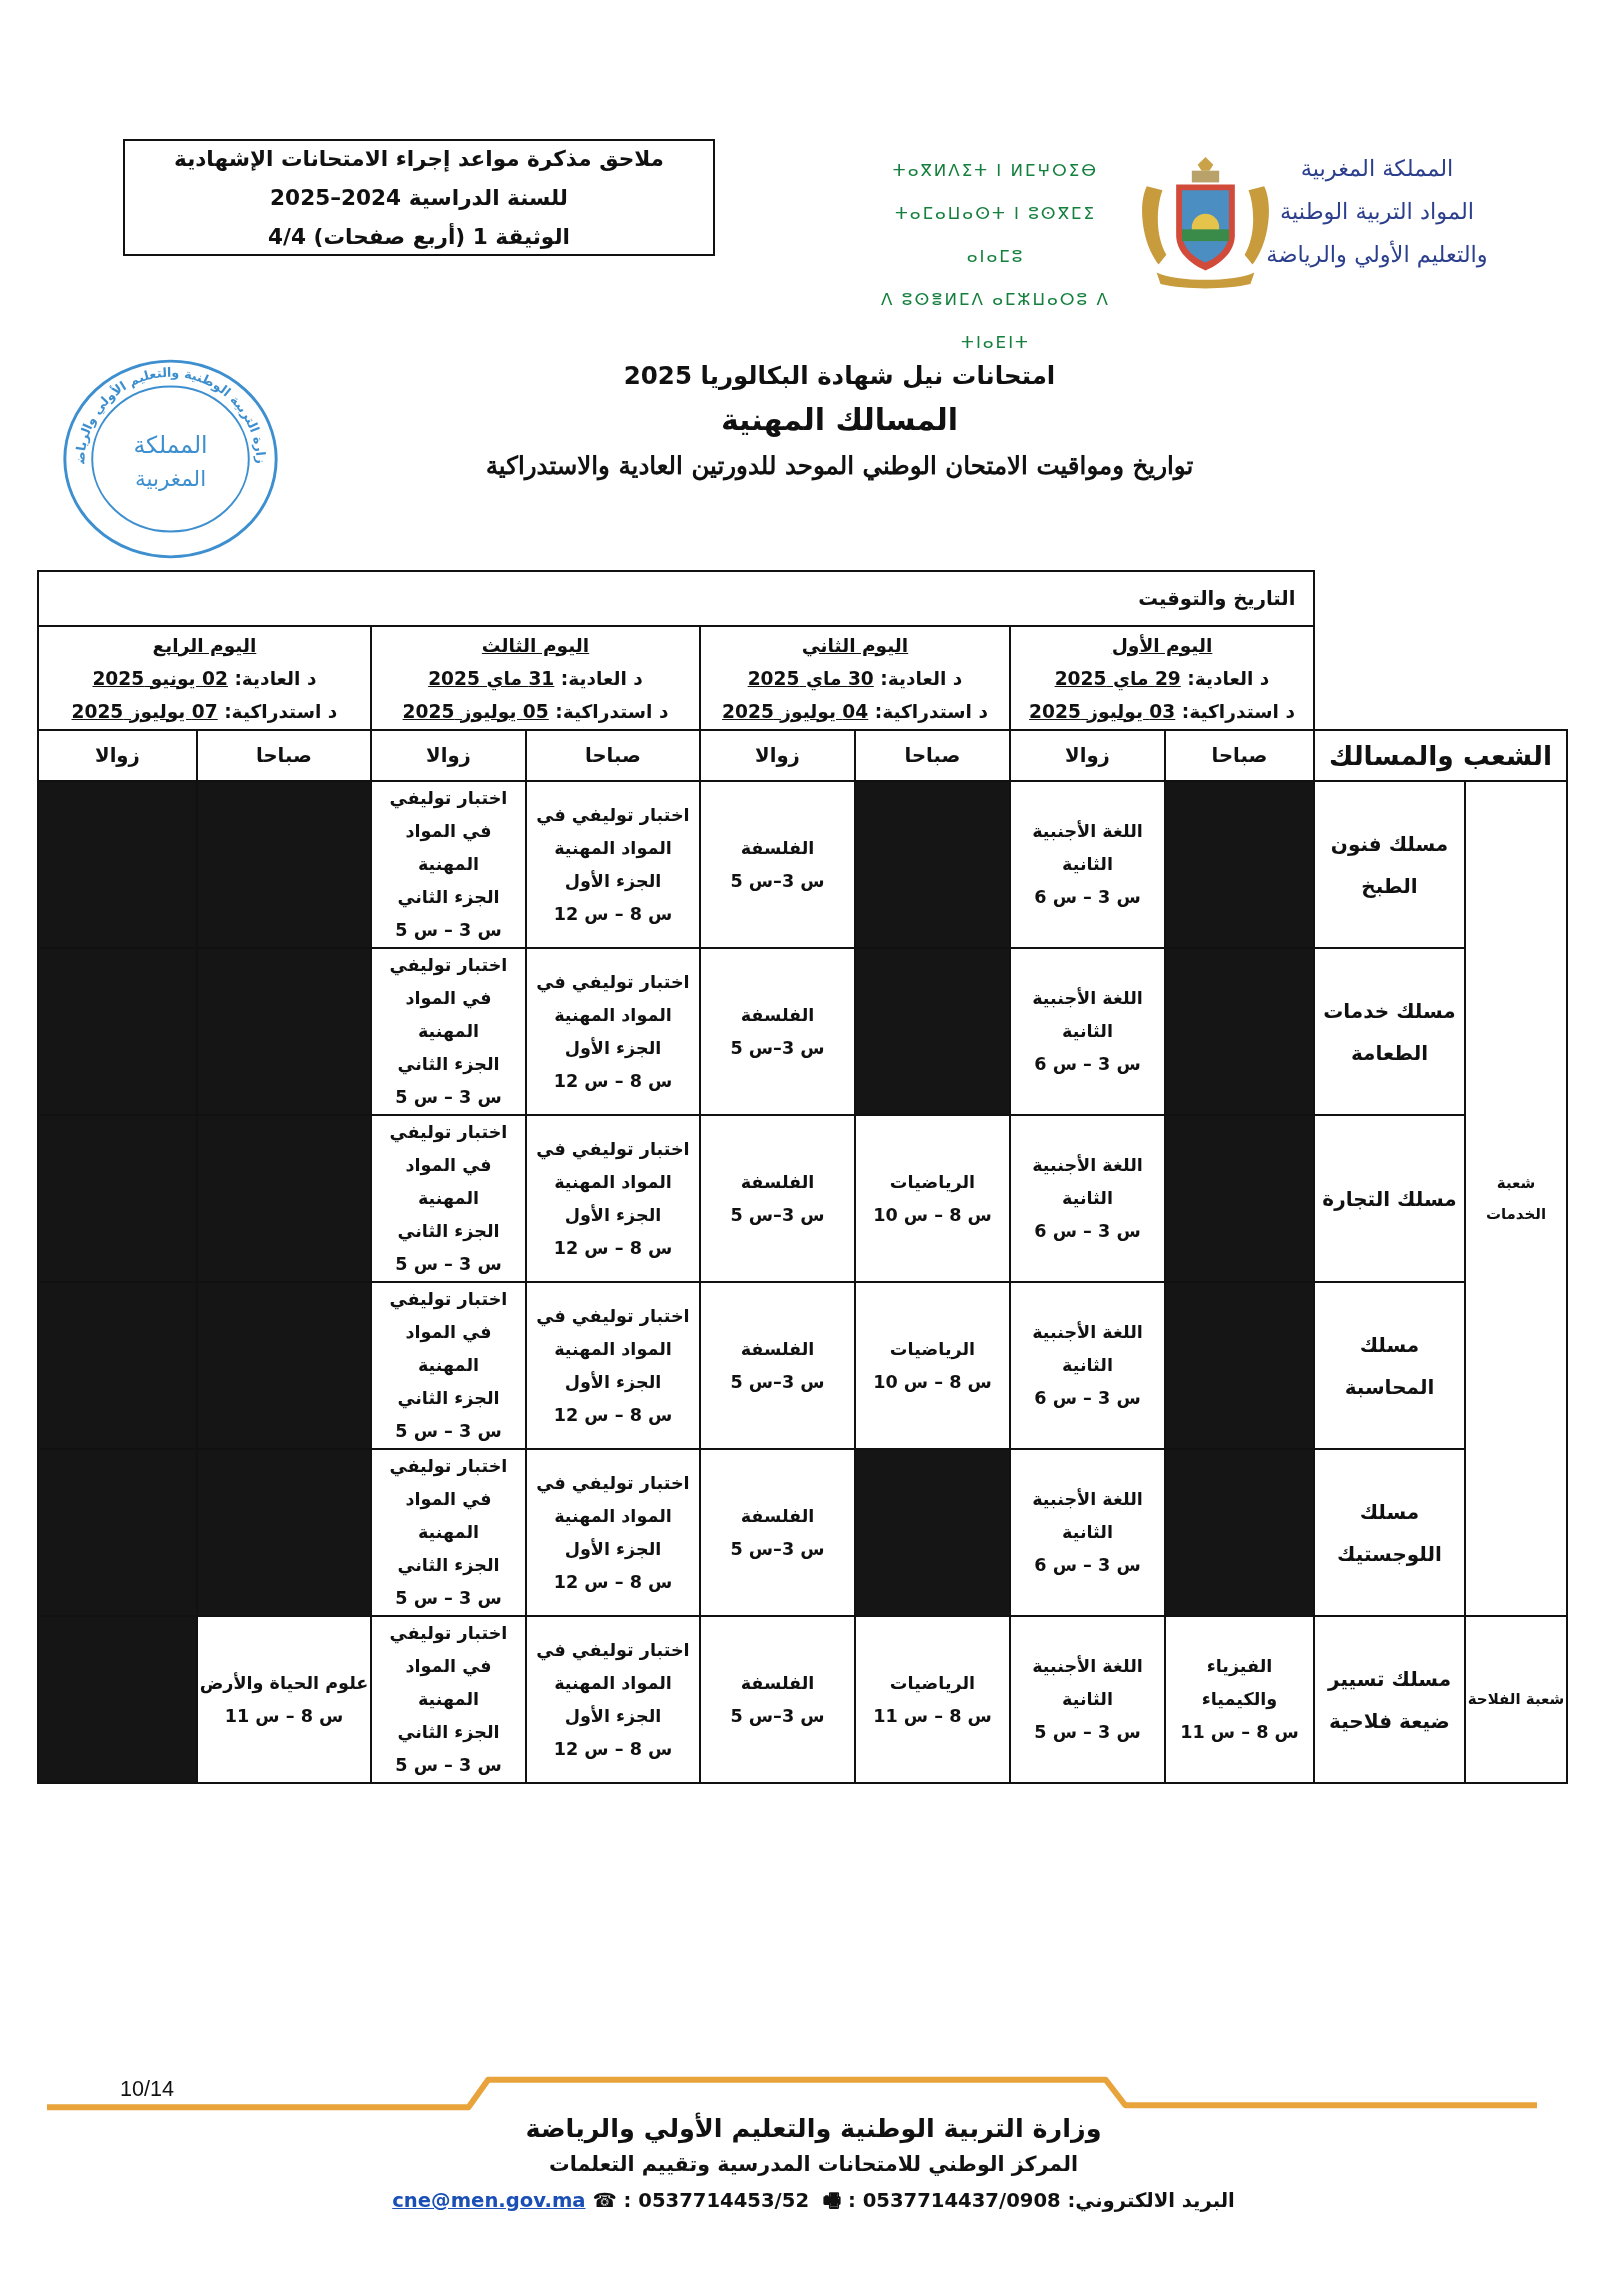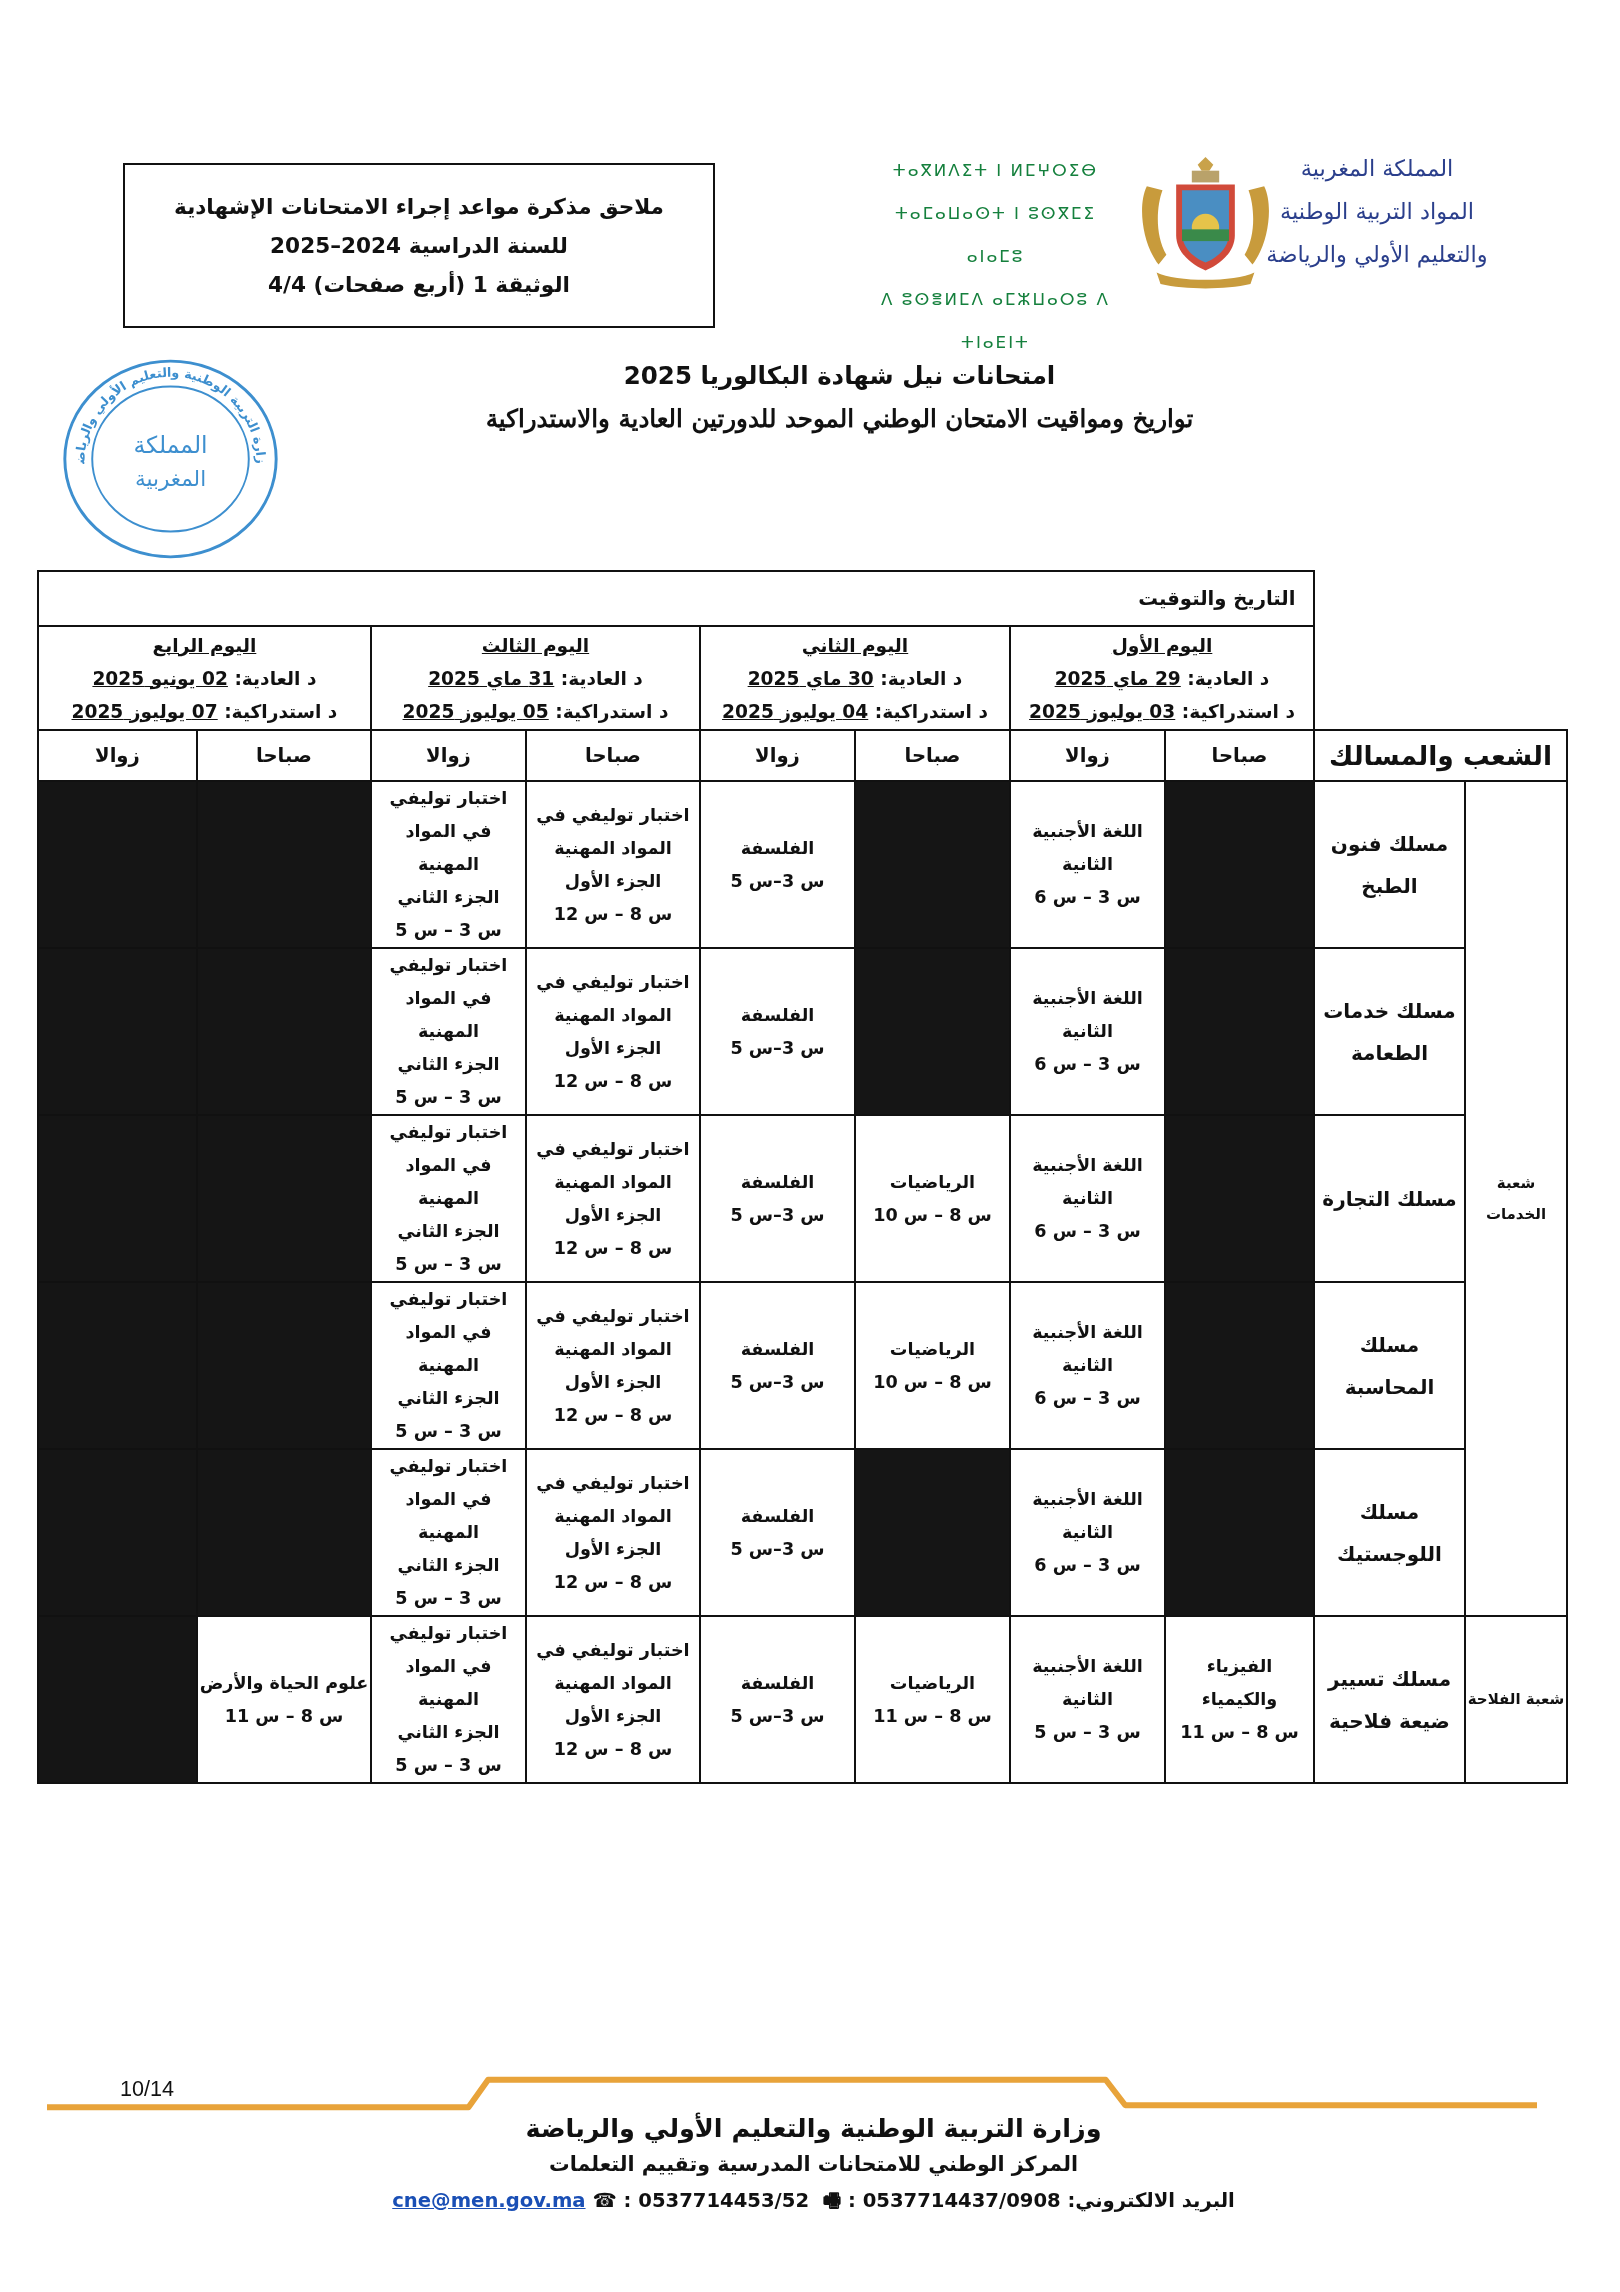--- a/index.html
+++ b/index.html
@@ -1,23 +1,23 @@
 <!DOCTYPE html>
 <html><head>
 <meta charset="utf-8">
 <style>
   html, body { margin: 0; padding: 0; background: #ffffff; }
   body { width: 1620px; height: 2293px; position: relative; overflow: hidden;
          font-family: "DejaVu Sans", "Liberation Sans", sans-serif; color: #111; }
   .abs { position: absolute; }
 
   
-  .annex-box { left: 123px; top: 139px; width: 592px; height: 165px; border: 2.9px solid #111;
+  .annex-box { left: 123px; top: 139px; width: 592px; height: 117px; border: 2.9px solid #111;
                box-sizing: border-box; display: flex; flex-direction: column; align-items: center;
-               justify-content: center; direction: rtl; font-weight: bold; font-size: 21.6px; line-height: 39px; margin-top: 24px; }
+               justify-content: center; direction: rtl; font-weight: bold; font-size: 21.6px; line-height: 39px; }
 
   
   .ministry-ar { left: 1230px; top: 147px; width: 294px; direction: rtl; text-align: center;
                  color: #2b3f8c; font-family: "DejaVu Serif", serif; font-size: 22.5px; line-height: 43px; }
   .ministry-tz { left: 863px; top: 149px; width: 265px; text-align: center; color: #15803d;
                  font-size: 16.7px; line-height: 43px; letter-spacing: 2px; }
   .emblem { left: 1137px; top: 157px; width: 137px; height: 132px; }
 
   
   .stamp { left: 57px; top: 355px; width: 227px; height: 208px; }
@@ -98,20 +98,21 @@
     <text font-size="13" fill="#3d8fcf" font-family="DejaVu Sans, sans-serif" font-weight="bold">
       <textPath href="#ring" startOffset="50%" text-anchor="middle">وزارة التربية الوطنية والتعليم الأولي والرياضة</textPath>
     </text>
     <text x="116" y="100" font-size="24" fill="#3d8fcf" text-anchor="middle" font-family="DejaVu Sans, sans-serif">المملكة</text>
     <text x="116" y="134" font-size="22" fill="#3d8fcf" text-anchor="middle" font-family="DejaVu Sans, sans-serif">المغربية</text>
   </svg>
 </div>
 
 <div class="abs titles">
   <div class="t1">امتحانات نيل شهادة البكالوريا 2025</div>
+  <div class="t2">المسالك المهنية</div>
   <div class="t3">تواريخ ومواقيت الامتحان الوطني الموحد للدورتين العادية والاستدراكية</div>
 </div>
 
 <div class="abs sched">
   <table>
     <colgroup>
       <col style="width:102px">
         <col style="width:151px">
       <col style="width:149px">
         <col style="width:155px">

